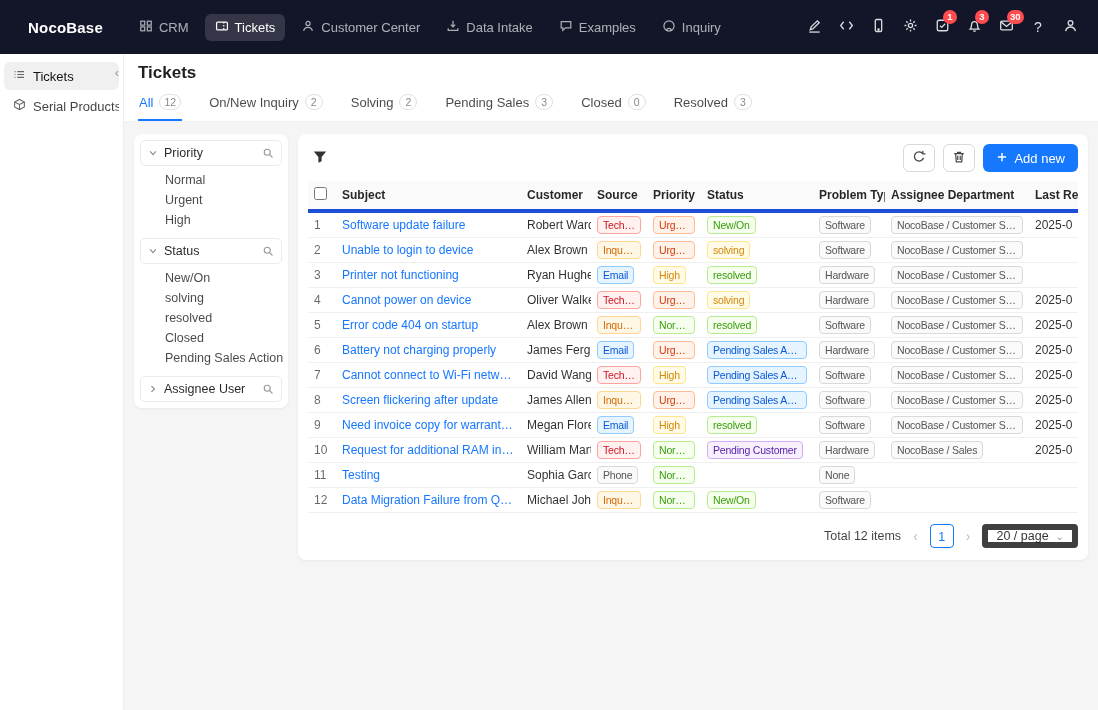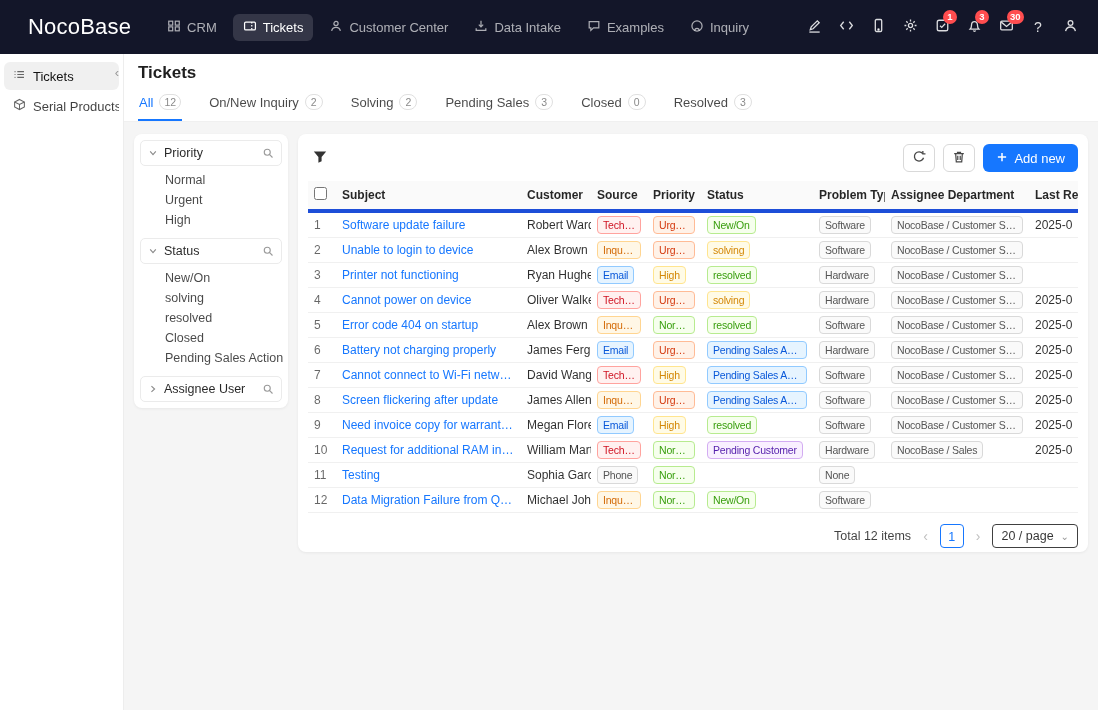--- a/index.html
+++ b/index.html
@@ -1,21 +1,21 @@
 <!DOCTYPE html>
 <html><head>
 <meta charset="utf-8">
 <style>
   * { box-sizing: border-box; }
   html,body { margin:0; padding:0; width:1098px; height:710px; overflow:hidden;
     font-family:"Liberation Sans",sans-serif; background:#f5f5f5; color:rgba(0,0,0,0.85); }
 
   
   .topbar { height:54px; background:#131629; display:flex; align-items:center; padding:0 14px 0 28px; }
-  .brand { color:#fff; font-size:22px; font-weight:normal; letter-spacing:.2px; cursor:pointer; }
+  .brand { color:#fff; font-size:15px; font-weight:bold; letter-spacing:.2px; cursor:pointer; }
   .topnav { display:flex; align-items:center; gap:6px; margin-left:26px; flex:1; min-width:0; }
   .nav-item { display:flex; align-items:center; gap:6px; color:rgba(255,255,255,0.65); font-size:13px;
     padding:5px 10px; border-radius:6px; cursor:pointer; white-space:nowrap; text-decoration:none; }
   .nav-item.active { color:#fff; background:rgba(255,255,255,0.14); }
   .nav-item svg { flex:none; }
   .top-actions { display:flex; align-items:center; gap:4px; }
   .tbtn { position:relative; width:28px; height:28px; background:none; border:none; cursor:pointer;
     color:rgba(255,255,255,0.85); display:flex; align-items:center; justify-content:center; font-size:14px; }
   .badge { position:absolute; top:-3px; left:15px; background:#ff4d4f; color:#fff; font-size:9.5px;
     line-height:14px; min-width:14px; border-radius:7px; padding:0 3px; text-align:center; font-weight:bold; }
@@ -46,21 +46,21 @@
   .filter-card { width:154px; flex:none; background:#fff; border-radius:8px; padding:6px;
     box-shadow:0 1px 3px rgba(0,0,0,0.06); }
   .fhead { display:flex; align-items:center; gap:6px; border:1px solid #ebebeb; border-radius:5px;
     padding:5px 7px; font-size:12.5px; color:rgba(0,0,0,0.85); cursor:pointer; }
   .fhead .flabel { flex:1; overflow:hidden; white-space:nowrap; }
   .fhead .chev { color:#8a8a8a; display:flex; }
   .fhead .fsearch { color:#9a9a9a; display:flex; cursor:pointer; }
   .flist { list-style:none; margin:4px 0 8px 0; padding:0 0 0 25px; }
   .flist li { font-size:12.5px; color:rgba(0,0,0,0.72); padding:3px 0; cursor:pointer; white-space:nowrap; }
 
-  .table-card { flex:1; min-width:0; background:#fff; border-radius:8px; padding:10px 10px 4px;
+  .table-card { flex:1; min-width:0; background:#fff; border-radius:8px; padding:10px 10px 12px;
     box-shadow:0 1px 3px rgba(0,0,0,0.06); }
   .toolbar { display:flex; align-items:center; margin-bottom:9px; }
   .filter-btn { border:none; background:none; color:#333; cursor:pointer; padding:4px; display:flex; }
   .toolbar-right { margin-left:auto; display:flex; align-items:center; gap:8px; }
   .icon-btn { width:32px; height:28px; border:1px solid #d9d9d9; border-radius:6px; background:#fff;
     color:#484848; display:flex; align-items:center; justify-content:center; cursor:pointer; }
   .add-btn { height:28px; border:none; border-radius:6px; background:#1677ff; color:#fff; font-size:13px;
     padding:0 13px; display:flex; align-items:center; gap:6px; cursor:pointer; }
 
   .table-wrap { overflow:hidden; width:100%; }
@@ -81,21 +81,21 @@
   .c-blue    { color:#0958d9; background:#e6f4ff; border-color:#91caff; }
   .c-volcano { color:#d4380d; background:#fff2e8; border-color:#ffbb96; }
   .c-purple  { color:#531dab; background:#f9f0ff; border-color:#d3adf2; }
   .c-default { color:#555;    background:#fafafa; border-color:#d9d9d9; }
 
   .pager { display:flex; justify-content:flex-end; align-items:center; gap:10px; padding-top:11px;
     font-size:12.5px; color:rgba(0,0,0,0.75); }
   .page-arrow { color:#bfbfbf; font-size:14px; cursor:pointer; background:none; border:none; padding:0 2px; }
   .page-current { min-width:24px; height:24px; line-height:22px; text-align:center; border:1px solid #1677ff;
     color:#1677ff; border-radius:4px; cursor:pointer; background:#fff; font-size:12.5px; }
-  .size-select { height:24px; border:1px solid #404040; border-radius:4px; padding:0 8px; background:#fff;
+  .size-select { height:24px; border:6px solid #404040; border-radius:4px; padding:0 8px; background:#fff;
     display:flex; align-items:center; gap:7px; cursor:pointer; color:rgba(0,0,0,0.8); }
   .size-select .chev { color:#999; font-size:10px; }
   input[type=checkbox] { width:13px; height:13px; margin:0; cursor:pointer; }
 </style>
 </head>
 <body>
 
 <header class="topbar">
   <div class="brand">NocoBase</div>
   <nav class="topnav">

